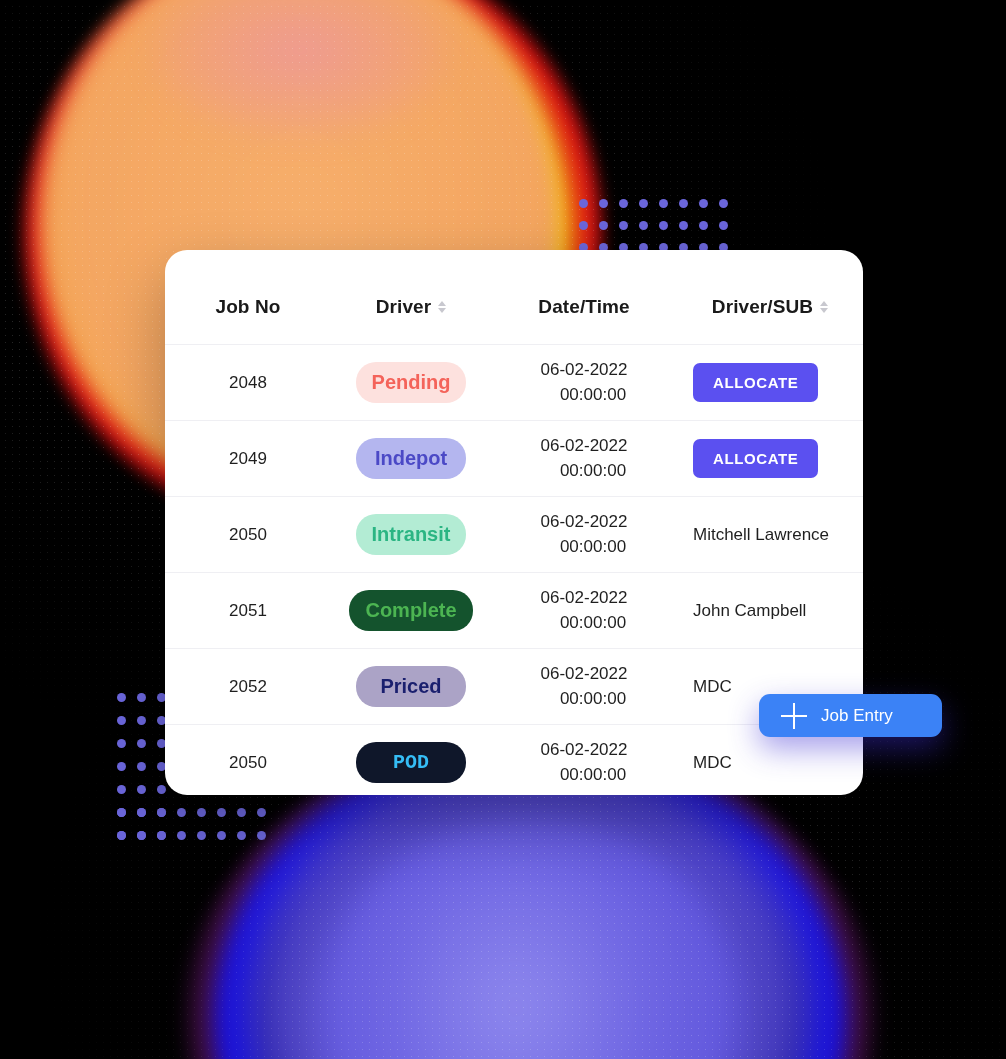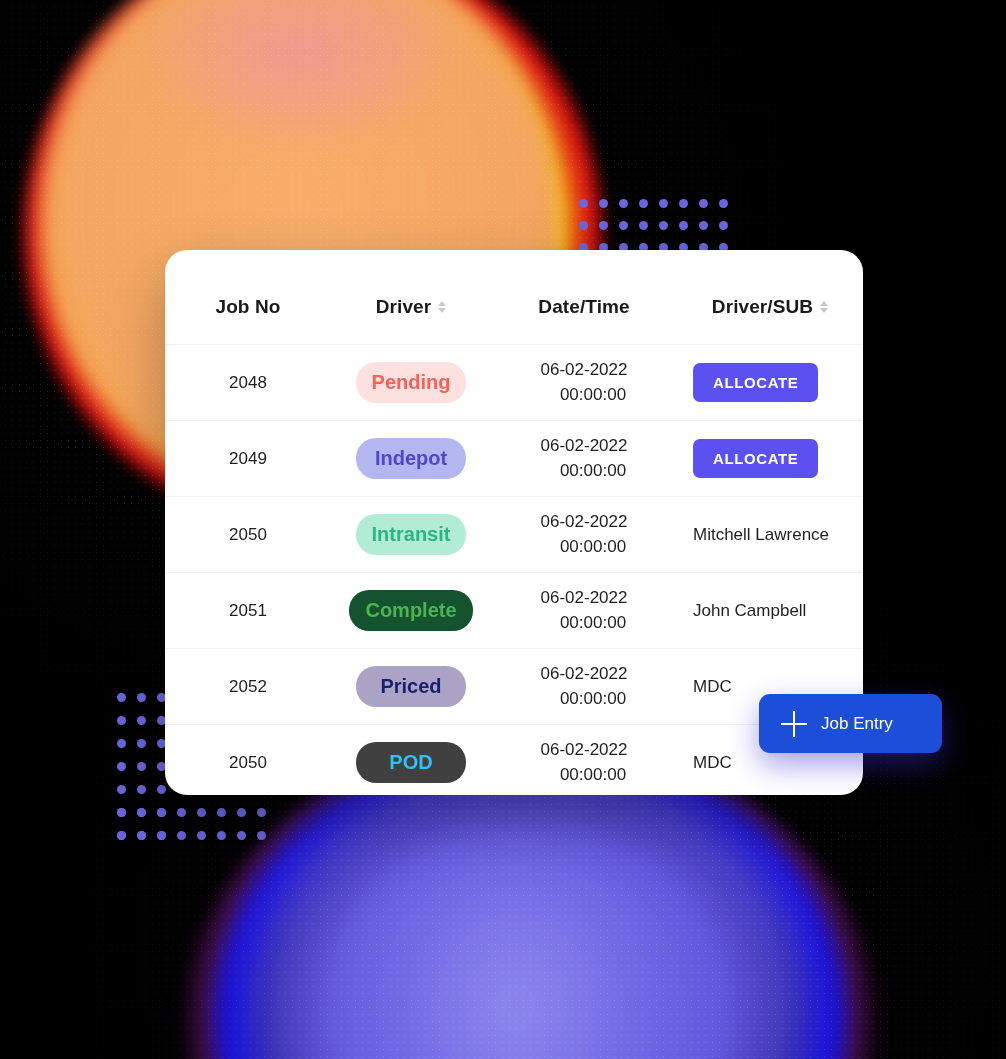--- a/index.html
+++ b/index.html
@@ -248,22 +248,22 @@
     cursor: pointer;
     font-family: inherit;
   }
 
   
   .fab {
     position: absolute;
     left: 759px;
     top: 694px;
     width: 183px;
-    height: 59px;
-    background: #1d4ed8;
+    height: 43px;
+    background: #3b82f6;
     border-radius: 11px;
     display: flex;
     align-items: center;
     gap: 14px;
     padding: 0 22px;
     box-sizing: border-box;
     box-shadow: 0 12px 30px rgba(60,45,210,.45);
     border: none;
     cursor: pointer;
   }
@@ -433,21 +433,21 @@
           <td class="cell-driver"><span>John Campbell</span></td>
         </tr>
         <tr>
           <td class="cell-job">2052</td>
           <td class="cell-status"><span class="badge" style="background: rgb(171, 163, 198); color: rgb(26, 31, 110);">Priced</span></td>
           <td class="cell-date"><span class="datetime"><span class="d">06-02-2022</span><span class="t">00:00:00</span></span></td>
           <td class="cell-driver"><span>MDC</span></td>
         </tr>
         <tr>
           <td class="cell-job">2050</td>
-          <td class="cell-status"><span class="badge" style="background: #404040; color: rgb(53, 189, 245);">POD</span></td>
+          <td class="cell-status"><span class="badge" style="background: #0f172a; color: rgb(53, 189, 245); font-family: Liberation Mono, monospace;">POD</span></td>
           <td class="cell-date"><span class="datetime"><span class="d">06-02-2022</span><span class="t">00:00:00</span></span></td>
           <td class="cell-driver"><span>MDC</span></td>
         </tr>
       </tbody>
   </table>
 </div>
 
 <button class="fab">
   <span class="plus"></span>
   <span class="fab-label">Job Entry</span>

